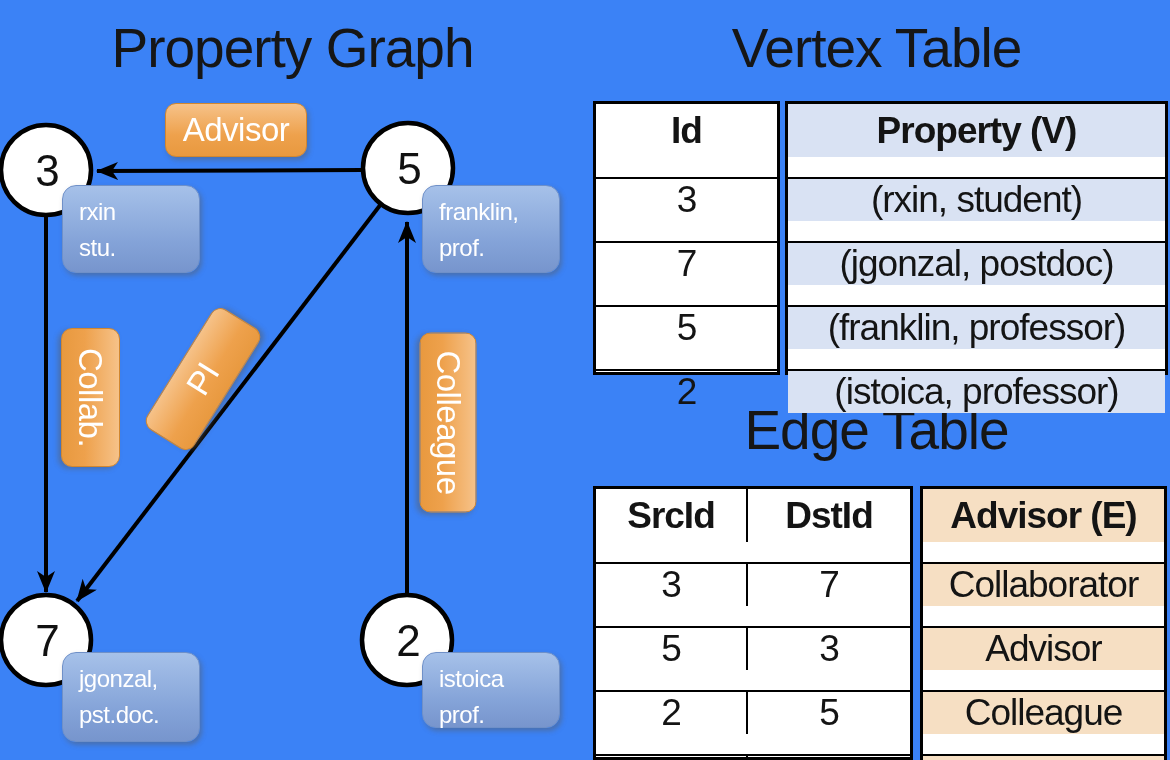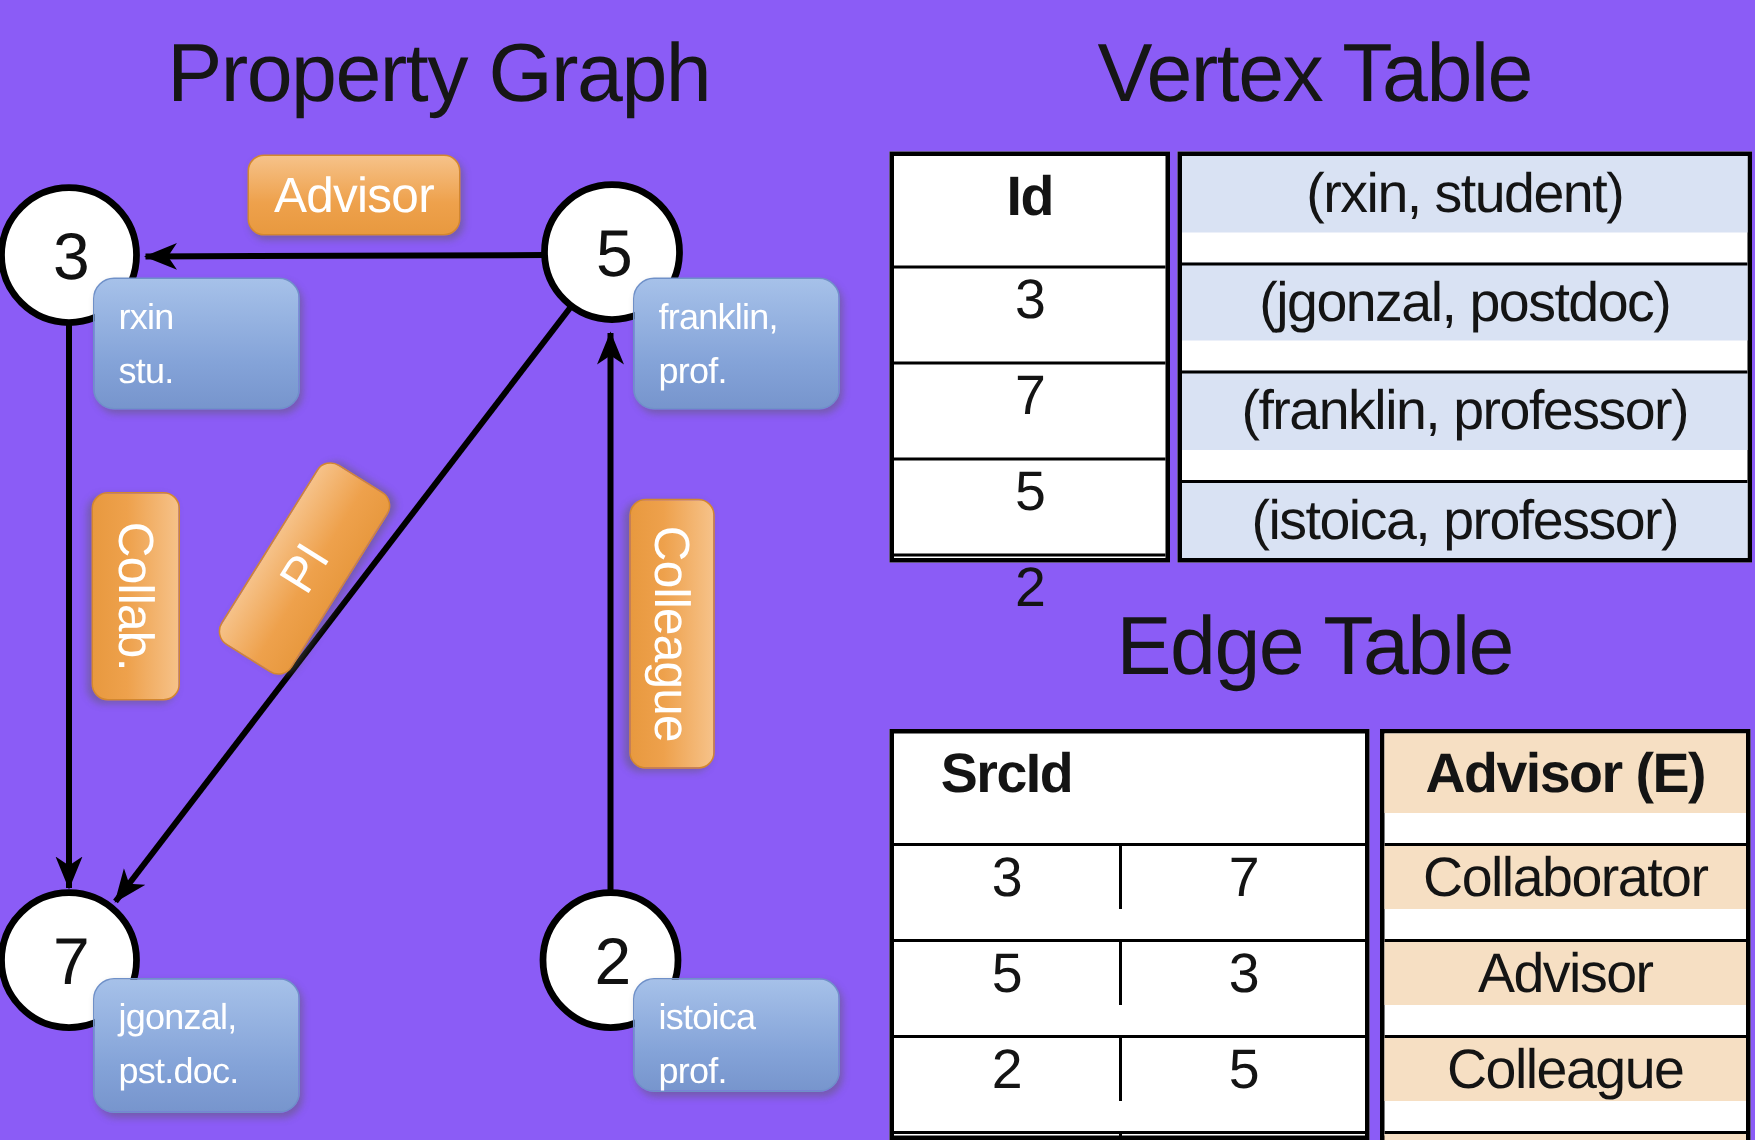--- a/index.html
+++ b/index.html
@@ -1,17 +1,17 @@
 <!DOCTYPE html>
 <html style="--orange_fill: #EEA14C; --orange_border: #D2872F; --blue_fill: #84A3D8; --blue_border: #6F90C8; --vertex_cell_fill: #D9E2F3; --edge_cell_fill: #F6DFC3; --line_color: #000000;"><head>
 <meta charset="utf-8">
 <style>
   html,body{margin:0;padding:0;background:#fff;}
   .canvas{
-    position:relative;width:1170px;height:760px;overflow:hidden;background:#8b5cf6;
+    position:relative;width:1170px;height:760px;overflow:hidden;background:#3b82f6;
     font-family:"Liberation Sans", sans-serif;color:#141414;
   }
   
   .big-title{
     position:absolute;text-align:center;font-size:55px;letter-spacing:-1px;
     color:#161616;white-space:nowrap;
   }
   #title-graph{left:0;top:16px;width:585px;}
   #title-vertex{left:583px;top:16px;width:587px;}
   #title-edge{left:583px;top:398px;width:587px;}
@@ -123,29 +123,31 @@
 
   <div class="tbox" style="left:593px;top:101px;width:187px;height:274px;">
     <div class="cell head">Id</div>
     <div class="cell">3</div>
     <div class="cell">7</div>
     <div class="cell">5</div>
     <div class="cell">2</div>
   </div>
 
   <div class="tbox" style="left:785px;top:101px;width:383px;height:274px;">
+    <div class="cell head fill-blue">Property (V)</div>
     <div class="cell fill-blue">(rxin, student)</div>
     <div class="cell fill-blue">(jgonzal, postdoc)</div>
     <div class="cell fill-blue">(franklin, professor)</div>
     <div class="cell fill-blue">(istoica, professor)</div>
   </div>
 
   <div class="tbox" style="left:593px;top:486px;width:320px;height:274px;">
     <div class="erow head">
       <div class="ecell src">SrcId</div>
+      <div class="ecell dst">DstId</div>
     </div>
     <div class="erow">
       <div class="ecell src">3</div>
       <div class="ecell dst">7</div>
     </div>
     <div class="erow">
       <div class="ecell src">5</div>
       <div class="ecell dst">3</div>
     </div>
     <div class="erow">

